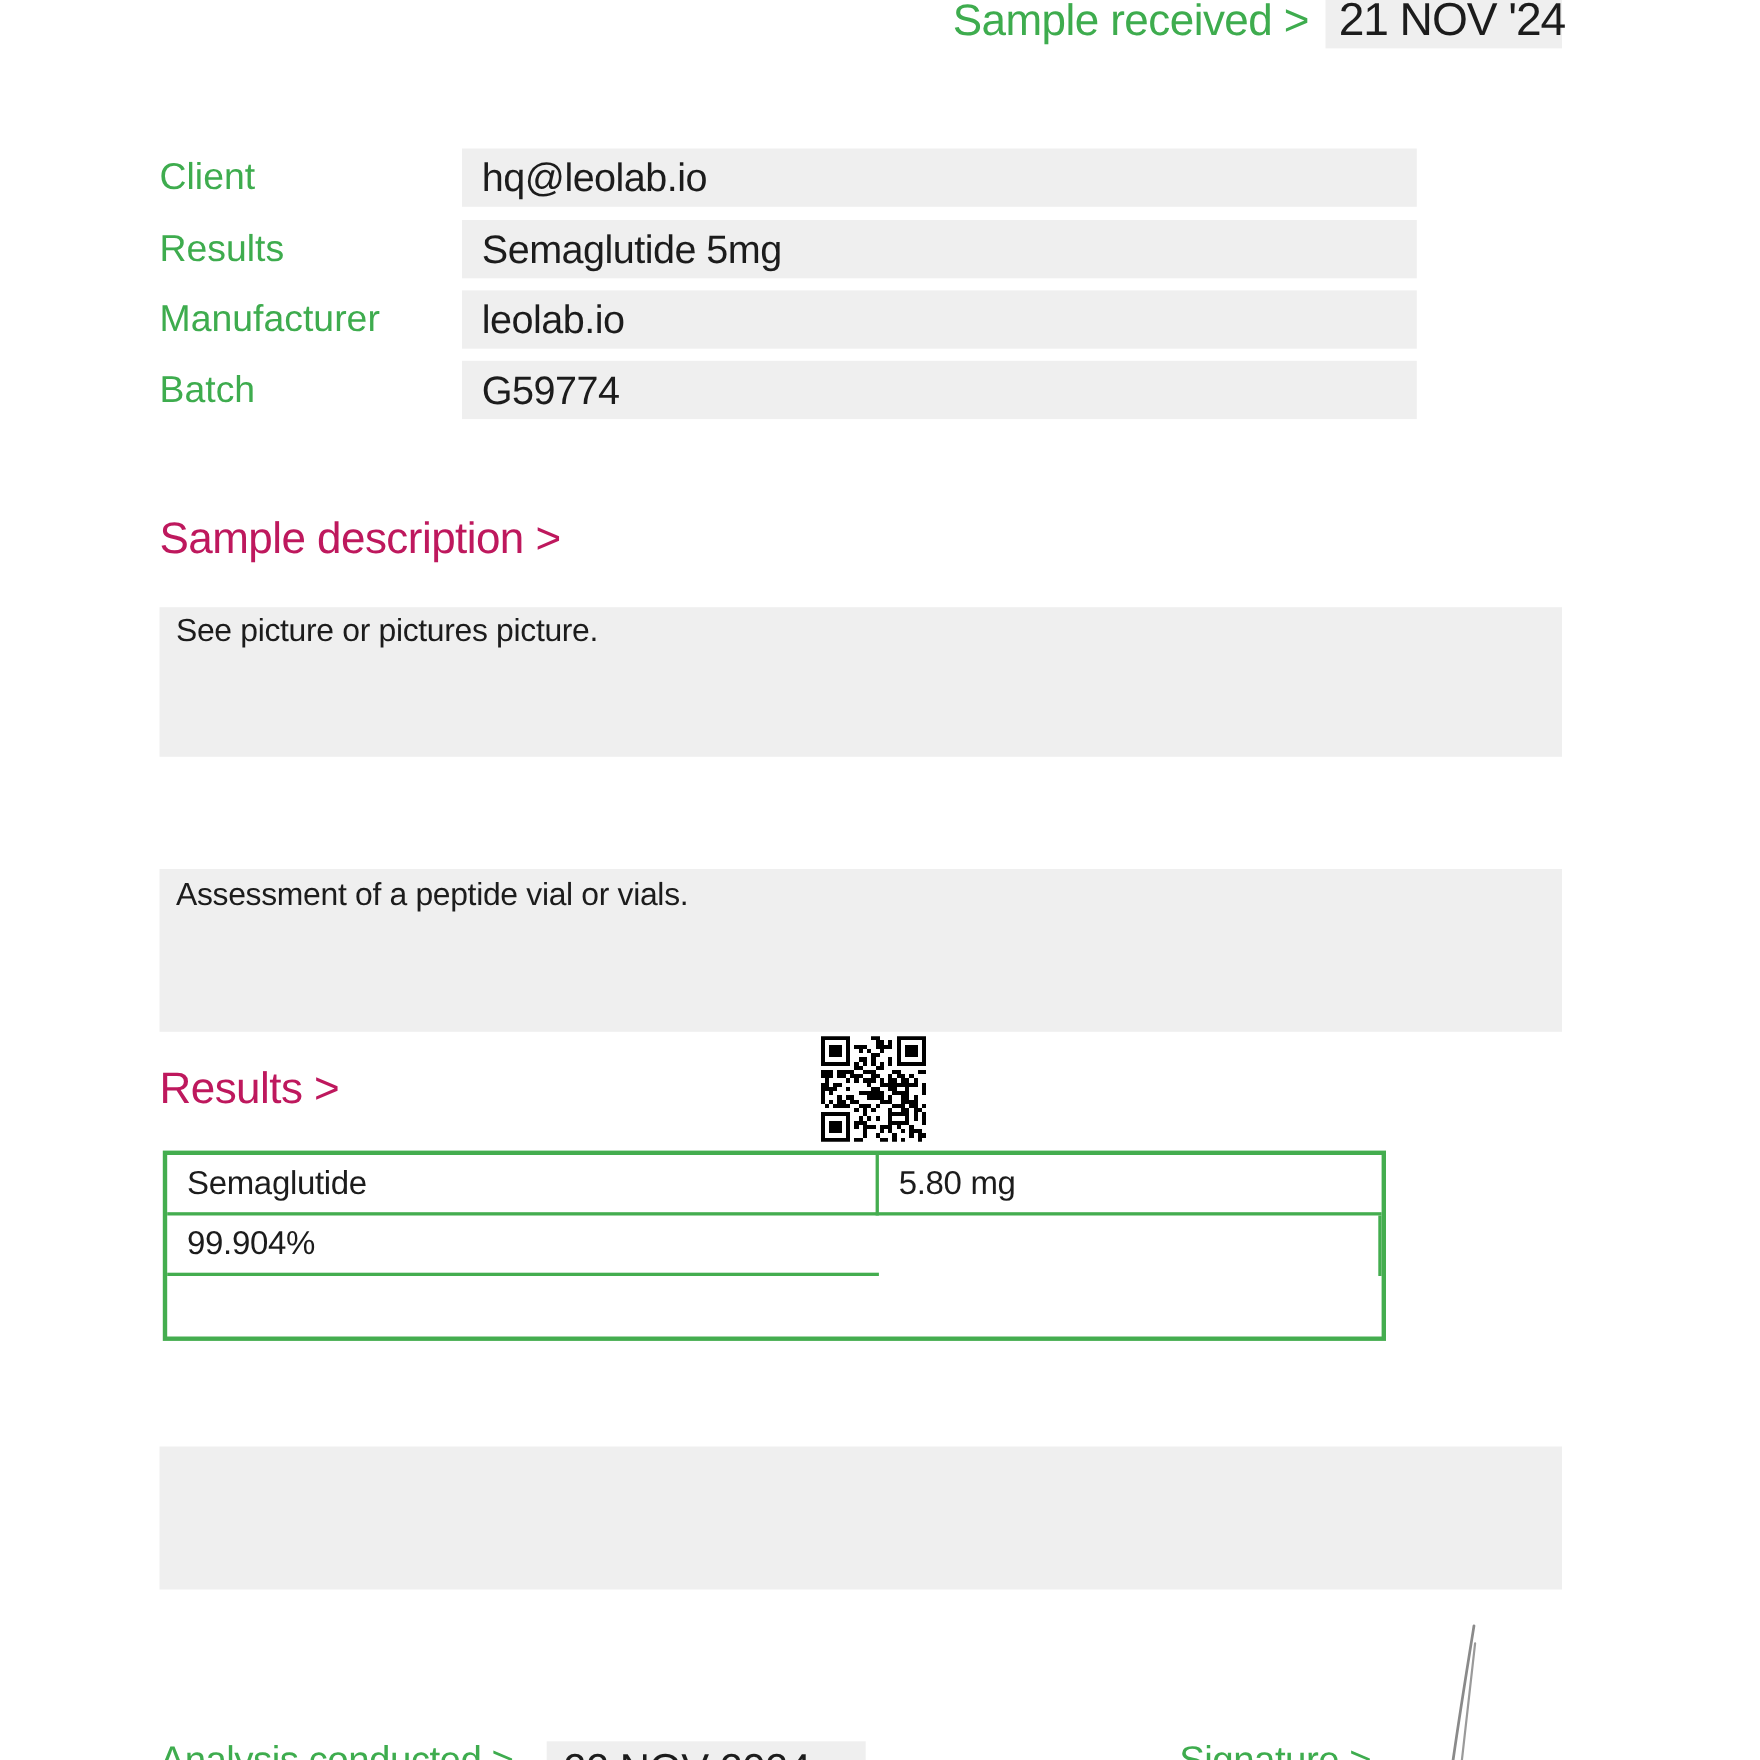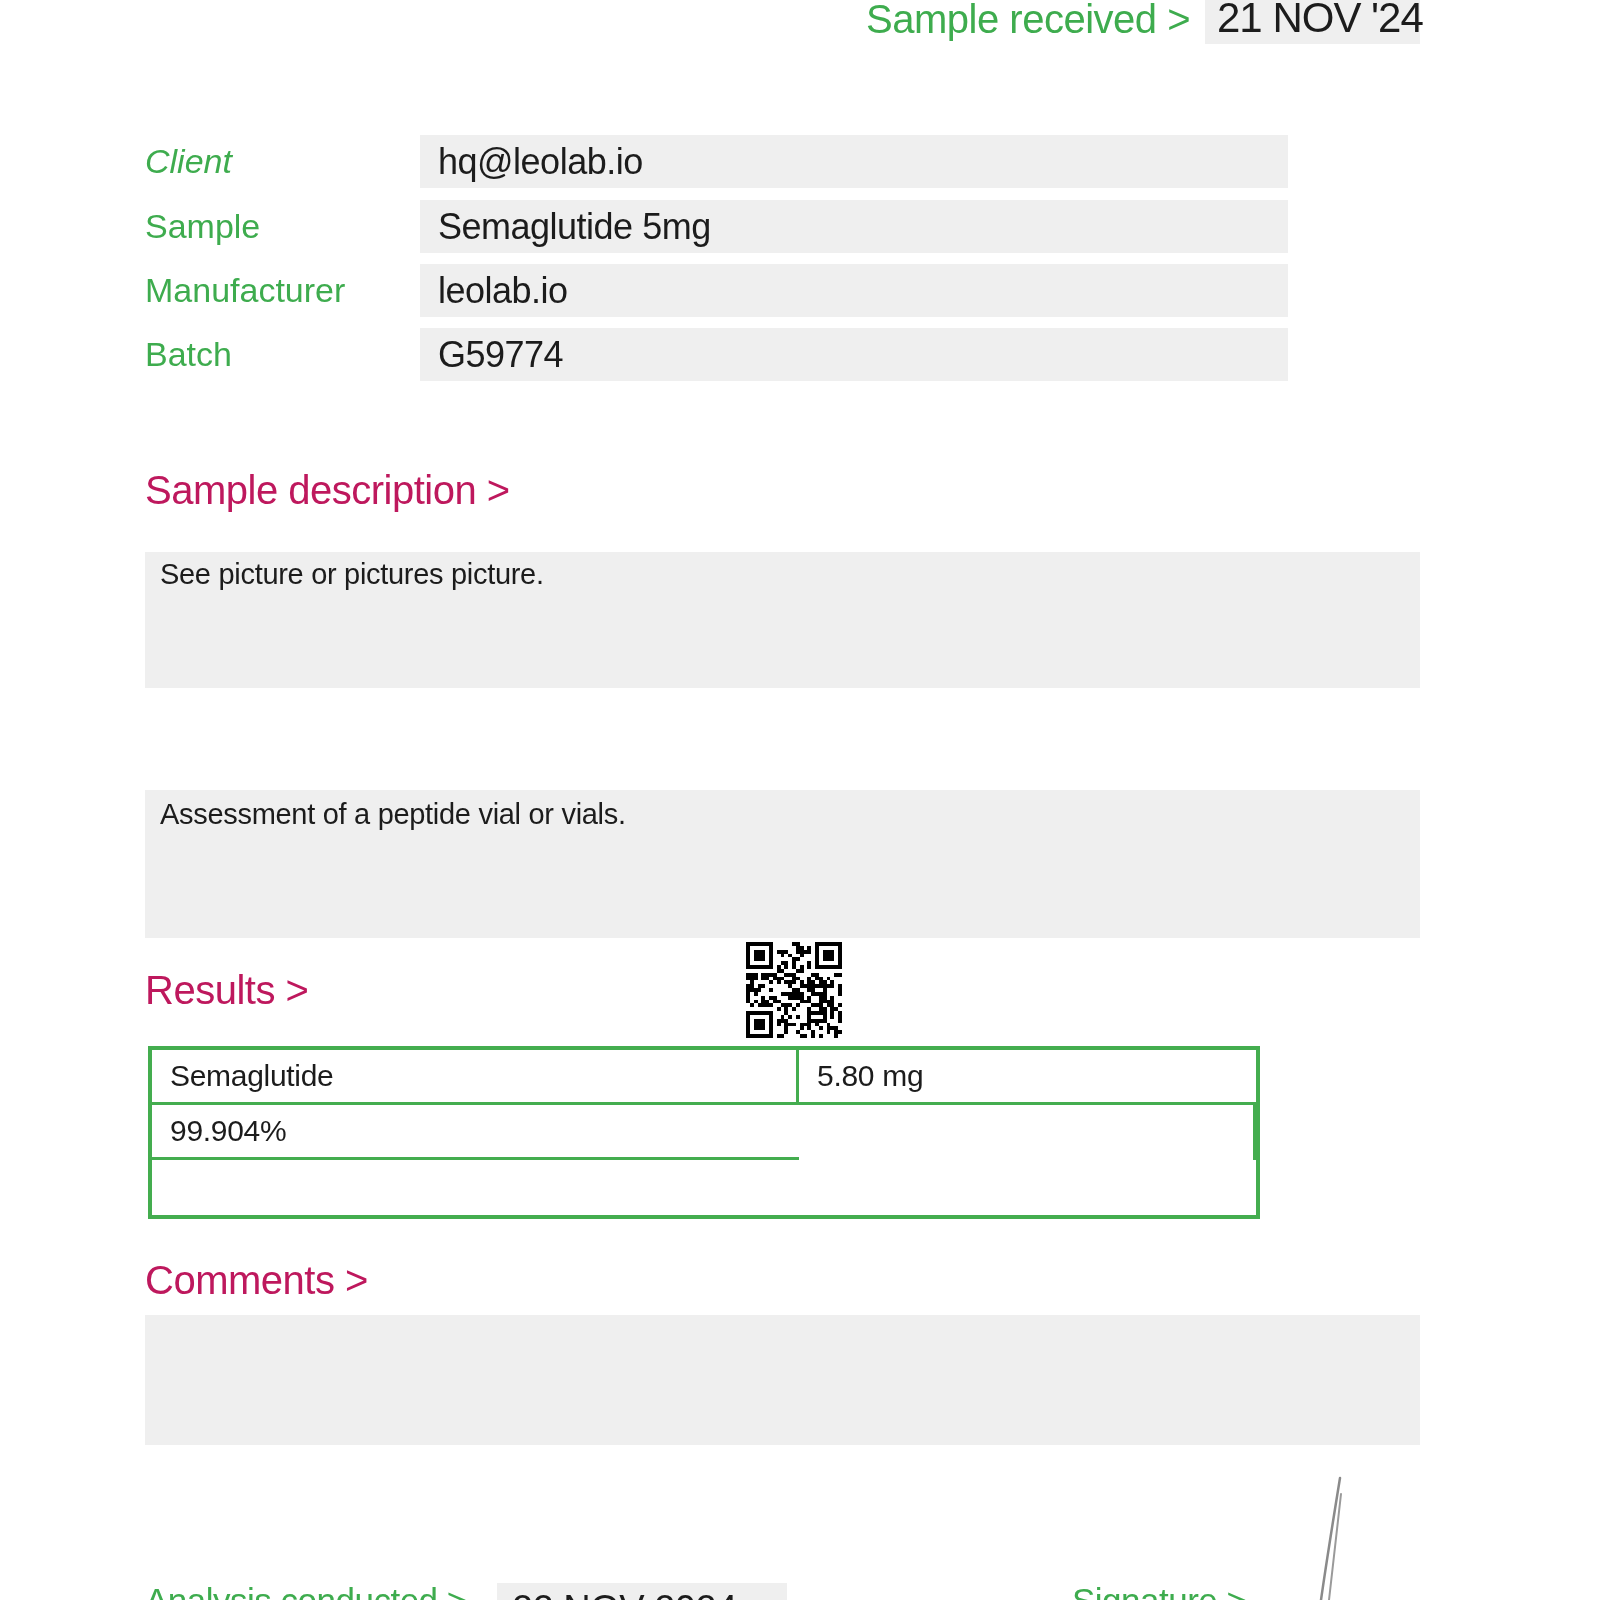--- a/index.html
+++ b/index.html
@@ -33,26 +33,26 @@
 </head>
 <body>
 
 <div class="page">
 
   <div class="topbar-label">Sample received &gt;</div>
   <div class="graybox topbar-box">
     <span class="topbar-date">21 NOV '24</span>
   </div>
 
-  <div class="info-label" style="top:141px;font-style:italic;">Client</div>
+  <div class="info-label" style="top:141px;">Client</div>
   <div class="graybox info-box" style="top:135px;">
     <span class="info-value">hq@leolab.io</span>
   </div>
 
-  <div class="info-label" style="top:206px;">Sample</div>
+  <div class="info-label" style="top:206px;">Results</div>
   <div class="graybox info-box" style="top:200px;">
     <span class="info-value">Semaglutide 5mg</span>
   </div>
 
   <div class="info-label" style="top:270px;">Manufacturer</div>
   <div class="graybox info-box" style="top:264px;">
     <span class="info-value">leolab.io</span>
   </div>
 
   <div class="info-label" style="top:334px;">Batch</div>
@@ -383,21 +383,20 @@
   <div class="heading" style="top:966px;text-align:center;">Results &gt;</div>
 
   <div class="results-table">
     <div class="cell col0">Semaglutide</div>
     <div class="cell">5.80 mg</div>
     <div class="cell">99.904%</div>
     <div class="cell col0 lastrow"></div>
     <div class="cell lastrow"></div>
   </div>
 
-  <div class="heading" style="top:1256px;">Comments &gt;</div>
   <div class="graybox" style="left:145px;top:1315px;width:1275px;height:130px;"></div>
   <div class="boxtext" style="left:160px;top:1323px;"></div>
 
   <div class="footer-label" style="left:145px;top:1580px;">Analysis conducted &gt;</div>
   <div class="graybox footer-box"></div>
   <div class="footer-date">22 NOV 2024</div>
   <div class="footer-label" style="left:1072px;top:1580px;">Signature &gt;</div>
 
   <svg class="sig" width="1600" height="1600" viewBox="0 0 1600 1600">
     <path d="M 1340 1478 C 1334 1515 1327 1558 1321 1600" fill="none" stroke="#8a8a8a" stroke-width="2.5" stroke-linecap="round"></path>

